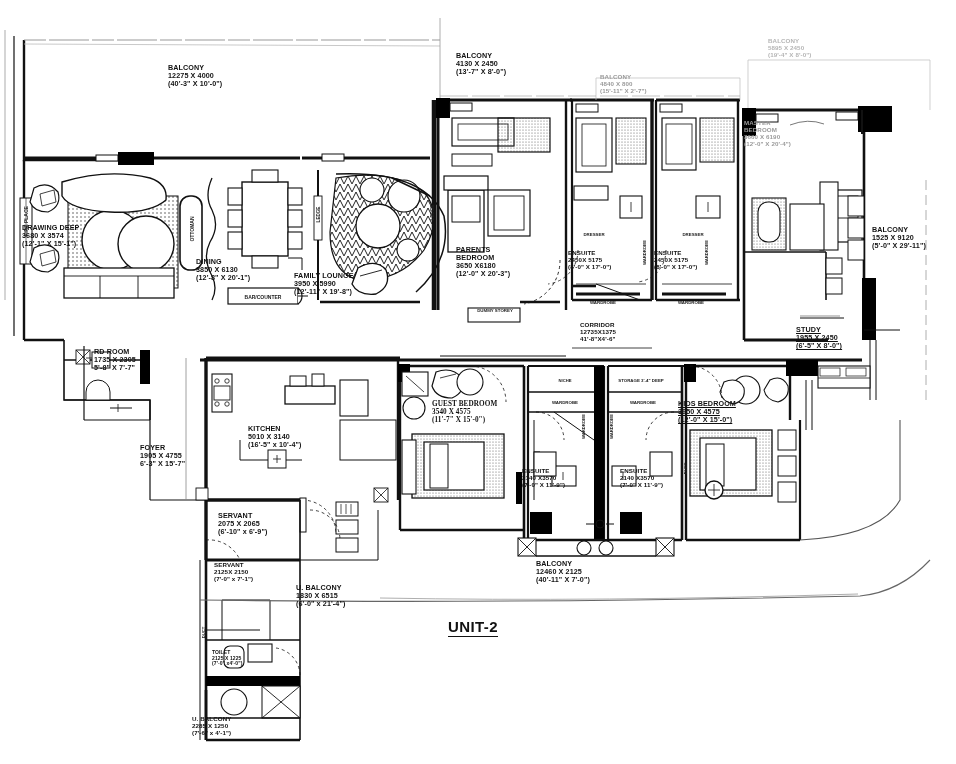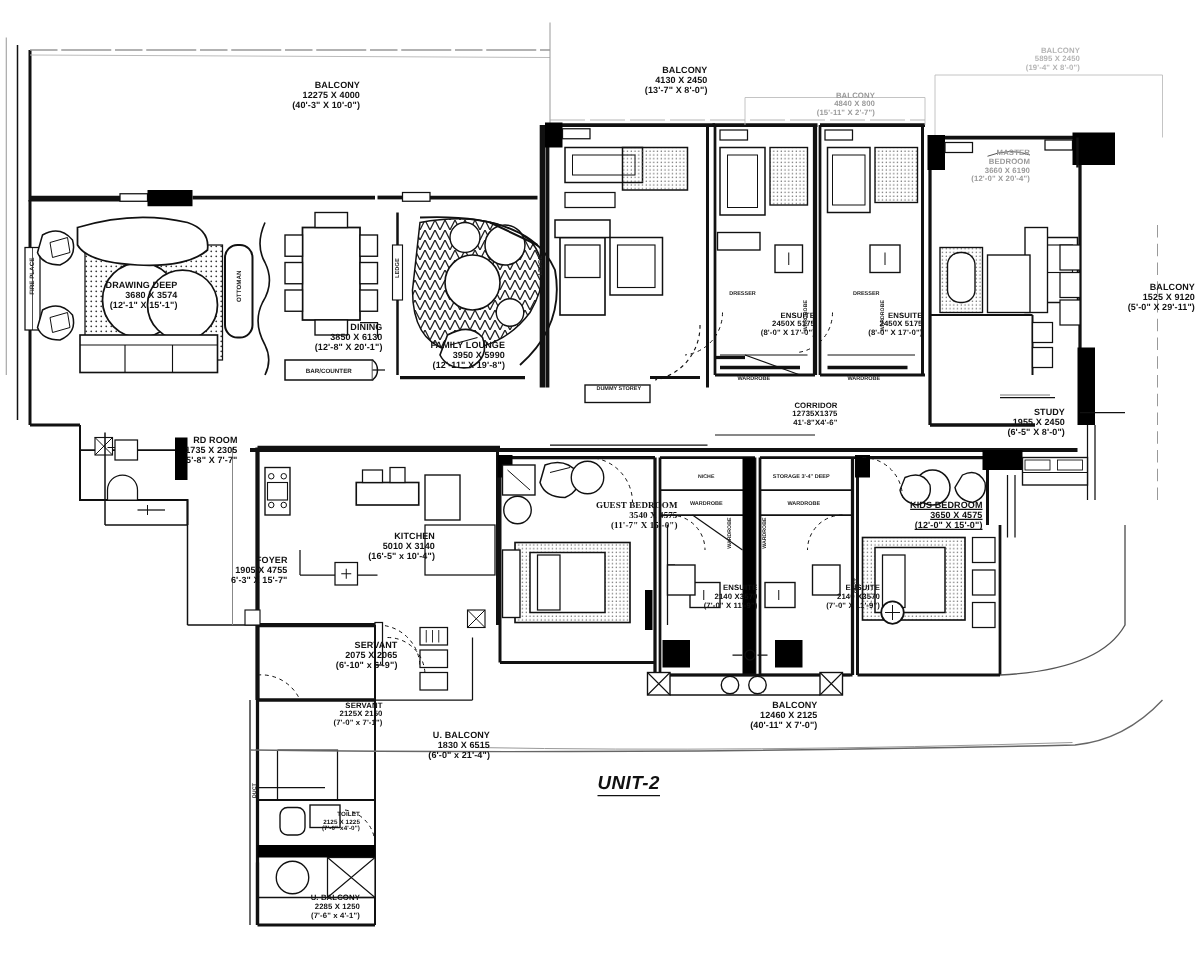--- a/index.html
+++ b/index.html
@@ -1,20 +1,20 @@
 <!DOCTYPE html>
 <html><head>
 <meta charset="utf-8">
 <title>Unit-2 Floor Plan</title>
 <style>
   html,body{margin:0;padding:0;background:#ffffff;}
   body{font-family:"Liberation Sans", sans-serif;}
   #plan{position:relative;width:956px;height:764px;background:#fff;overflow:hidden;}
   #plan svg{position:absolute;left:0;top:0;width:956px;height:764px;}
-  .lbl{position:absolute;text-align:right;line-height:1.12;color:#111;
+  .lbl{position:absolute;text-align:left;line-height:1.12;color:#111;
        font-family:"Liberation Sans", sans-serif;font-weight:bold;
        white-space:nowrap;letter-spacing:.1px;}
   .lbl .n{display:block;}
   .lbl .d{display:block;}
   .lbl .f{display:block;}
   .sz7{font-size:7.2px;}
   .sz65{font-size:6.2px;}
   .sz55{font-size:5.0px;}
   .faint{color:#9a9a9a;}
   .vfaint{color:#b5b5b5;}
@@ -446,20 +446,26 @@
     <span class="d">4840 X 800</span>
     <span class="f">(15'-11" X 2'-7")</span>
   </div>
 
   <div class="lbl sz65 vfaint" style="left:768px;top:38px;width:96px;">
     <span class="n">BALCONY</span>
     <span class="d">5895 X 2450</span>
     <span class="f">(19'-4" X 8'-0")</span>
   </div>
 
+  <div class="lbl sz7" style="left:456px;top:246px;width:108px;">
+    <span class="n">PARENTS</span>
+    <span class="n">BEDROOM</span>
+    <span class="d">3650 X6180</span>
+    <span class="f">(12'-0" X 20'-3")</span>
+  </div>
 
   <div class="lbl sz65" style="left:568px;top:250px;width:84px;">
     <span class="n">ENSUITE</span>
     <span class="d">2450X 5175</span>
     <span class="f">(8'-0" X 17'-0")</span>
   </div>
 
   <div class="lbl sz65" style="left:654px;top:250px;width:84px;">
     <span class="n">ENSUITE</span>
     <span class="d">2450X 5175</span>
@@ -472,21 +478,21 @@
     <span class="d">3660 X 6190</span>
     <span class="f">(12'-0" X 20'-4")</span>
   </div>
 
   <div class="lbl sz7" style="left:872px;top:226px;width:84px;">
     <span class="n">BALCONY</span>
     <span class="d">1525 X 9120</span>
     <span class="f">(5'-0" X 29'-11")</span>
   </div>
 
-  <div class="lbl sz7" style="left:768px;top:326px;width:84px;">
+  <div class="lbl sz7" style="left:796px;top:326px;width:84px;text-decoration:underline;">
     <span class="n">STUDY</span>
     <span class="d">1955 X 2450</span>
     <span class="f">(6'-5" X 8'-0")</span>
   </div>
 
   <div class="lbl sz65" style="left:580px;top:322px;width:90px;">
     <span class="n">CORRIDOR</span>
     <span class="d">12735X1375</span>
     <span class="f">41'-8"X4'-6"</span>
   </div>
@@ -590,15 +596,15 @@
   <div class="boxlbl rot90" style="left:586px;top:424px;width:50px;font-size:4.2px;">WARDROBE</div>
 
   <div class="boxlbl" style="left:610px;top:378px;width:62px;font-size:4.4px;line-height:1.25;">STORAGE 3'-4" DEEP</div>
 
   <div class="boxlbl" style="left:540px;top:378px;width:50px;font-size:4.2px;">NICHE</div>
 
   <div class="boxlbl rot90" style="left:668px;top:466px;width:34px;font-size:4.2px;">DUCT</div>
 
   <div class="boxlbl rot90" style="left:186px;top:630px;width:34px;font-size:4.2px;">DUCT</div>
 
-  <div class="unit" style="left:478px;top:618px;font-style:italic;">UNIT-2</div>
+  <div class="unit" style="left:448px;top:618px;">UNIT-2</div>
 
 </div>
 
 </body></html>

